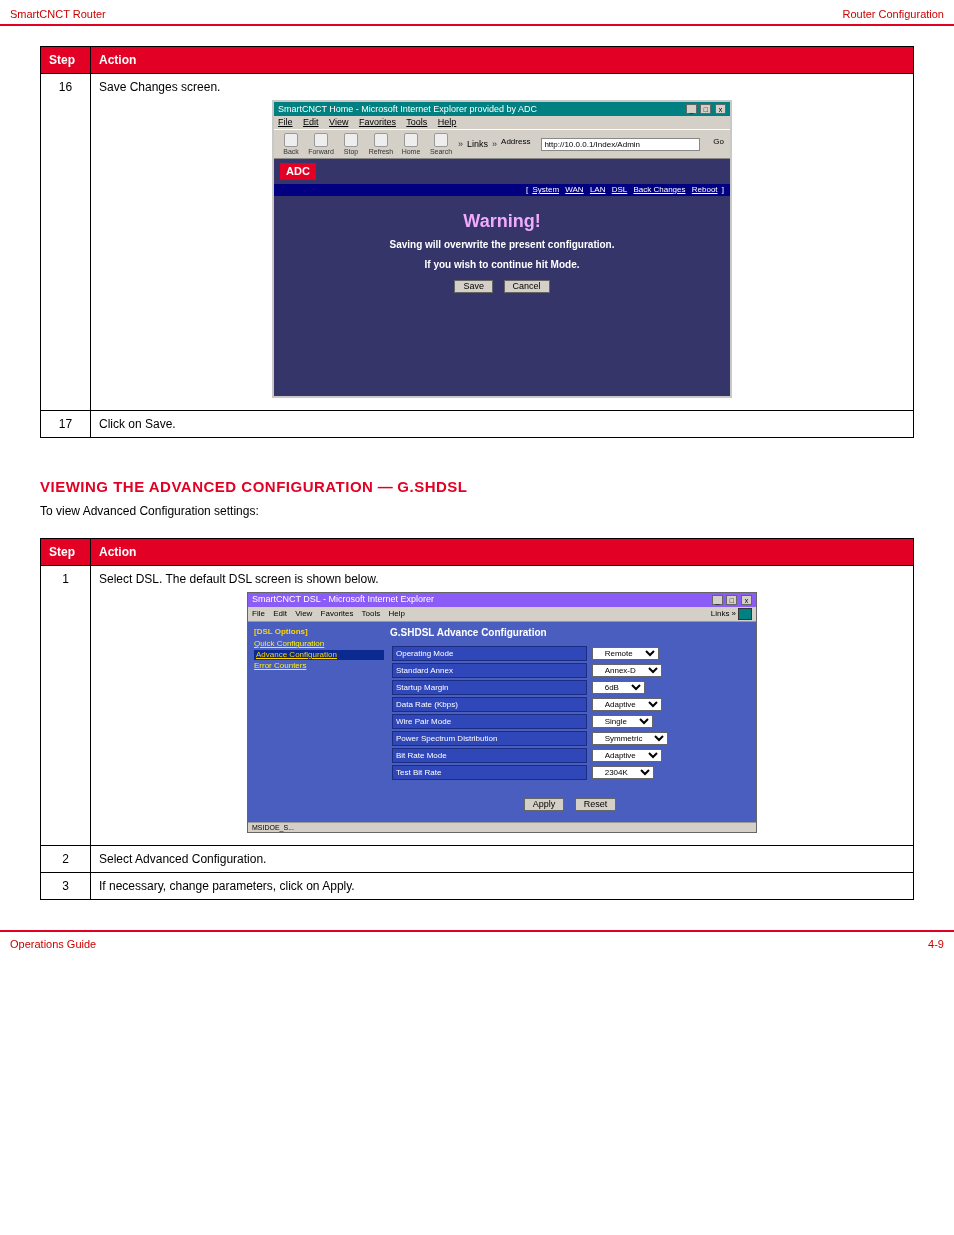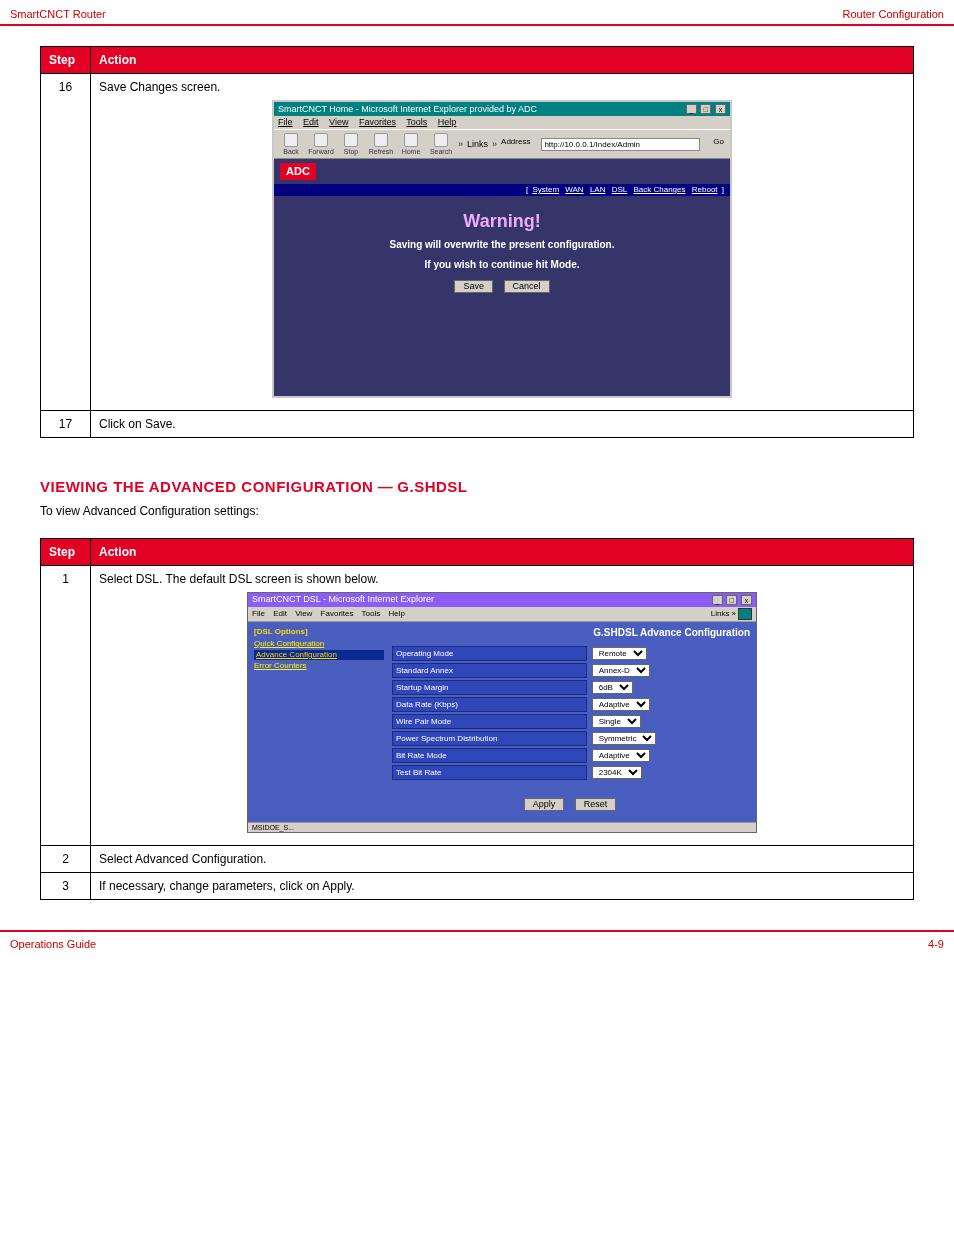--- a/index.html
+++ b/index.html
@@ -120,26 +120,26 @@
   .links-box .lk { font-size:8px; }
   .chip { width:14px; height:12px; background:#008080; border:1px solid #333; }
   .ie2-body {
     background:#4a5ebf; display:flex; padding:6px; gap:6px; min-height:200px;
   }
   .side-col { width:130px; font-size:8px; }
   .side-head { color:#ffd400; font-weight:bold; margin-bottom:4px; }
   .side-link { color:#fff200; text-decoration:underline; display:block; margin:2px 0; }
   .side-link.active { background:#0a2a8f; color:#ffd400; padding:1px 2px; text-decoration:underline; }
   .main-col { flex:1; }
-  .main-title { color:#fff; font-weight:bold; text-align:right; font-size:10px; margin-bottom:6px; }
+  .main-title { color:#fff; font-weight:bold; text-align:left; font-size:10px; margin-bottom:6px; }
   .cfg-table { width:100%; border-collapse:separate; border-spacing:2px; }
   .cfg-table td { font-size:8px; color:#fff; padding:1px 3px; vertical-align:middle; }
   .cfg-table td.lbl { background:#2f47b8; border:1px solid #1a2d80; width:55%; }
   .cfg-table select, .cfg-table input.txt {
-    font-size:8px; height:13px; background:#fff; border:1px solid #666; padding:0 2px;
+    font-size:8px; height:13px; background:#fff; border:1px solid #666; padding:0 8px;
   }
   .cfg-table input.txt { width:44px; }
   .cfg-actions { text-align:center; margin-top:6px; }
   .ie2-status { background:#d4d0c8; font-size:7px; padding:1px 4px; border-top:1px solid #999; }
 </style>
 </head>
 <body>
 
 <div class="page-header">
   <span>SmartCNCT Router</span>

